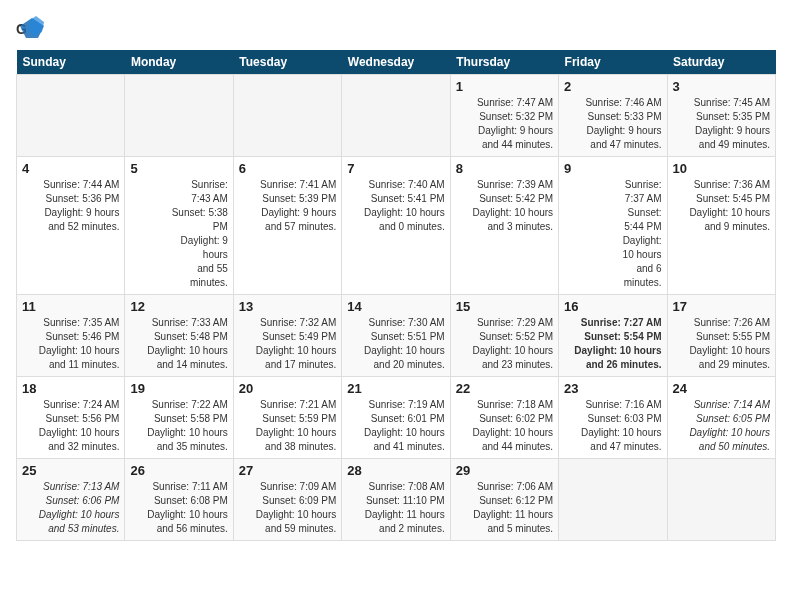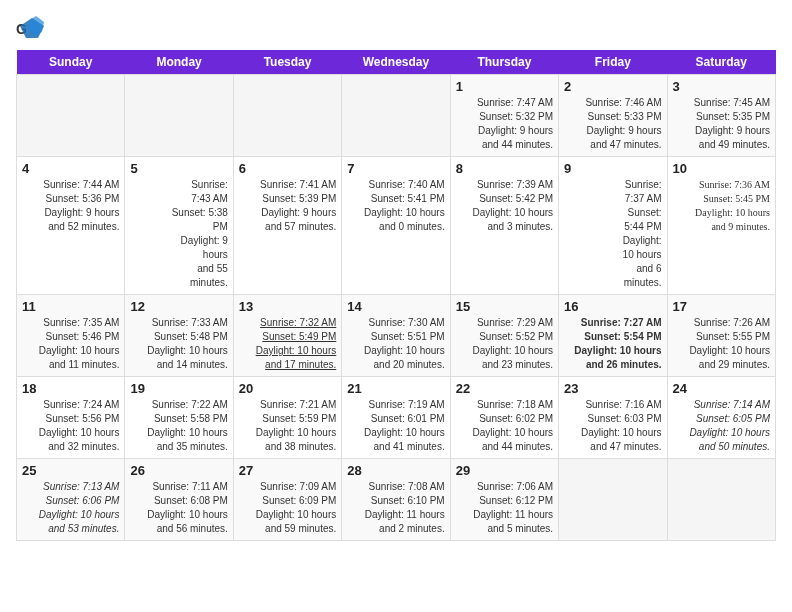--- a/index.html
+++ b/index.html
@@ -46,23 +46,23 @@
     .subtitle {
       font-size: 14px;
       color: #555;
     }
     table {
       width: 100%;
       border-collapse: collapse;
       font-size: 11px;
     }
     thead tr th {
-      background-color: #6d28d9;
+      background-color: #0c4a6e;
       color: #fff;
-      text-align: center;
+      text-align: left;
       padding: 5px 6px;
       font-size: 12px;
       font-weight: bold;
       margin-left: 36px;
     }
     tbody tr td {
       border: 1px solid #ddd;
       vertical-align: top;
       padding: 4px 5px;
       width: 108px;
@@ -188,21 +188,21 @@
         </td>
         <td>
           <div class="day-num">9</div>
           <div class="day-info" style="white-space: pre-line; margin-left: 48px;">Sunrise: 7:37 AM
 Sunset: 5:44 PM
 Daylight: 10 hours
 and 6 minutes.</div>
         </td>
         <td>
           <div class="day-num">10</div>
-          <div class="day-info" style="white-space: pre-line; font-family: Liberation Serif, serif;">Sunrise: 7:36 AM
+          <div class="day-info" style="white-space: pre-line;">Sunrise: 7:36 AM
 Sunset: 5:45 PM
 Daylight: 10 hours
 and 9 minutes.</div>
         </td>
       </tr>
       <tr>
         <td>
           <div class="day-num">11</div>
           <div class="day-info" style="white-space: pre-line;">Sunrise: 7:35 AM
 Sunset: 5:46 PM
@@ -211,21 +211,21 @@
         </td>
         <td>
           <div class="day-num">12</div>
           <div class="day-info" style="white-space: pre-line;">Sunrise: 7:33 AM
 Sunset: 5:48 PM
 Daylight: 10 hours
 and 14 minutes.</div>
         </td>
         <td>
           <div class="day-num">13</div>
-          <div class="day-info" style="white-space: pre-line; text-decoration: underline;">Sunrise: 7:32 AM
+          <div class="day-info" style="white-space: pre-line;">Sunrise: 7:32 AM
 Sunset: 5:49 PM
 Daylight: 10 hours
 and 17 minutes.</div>
         </td>
         <td>
           <div class="day-num">14</div>
           <div class="day-info" style="white-space: pre-line;">Sunrise: 7:30 AM
 Sunset: 5:51 PM
 Daylight: 10 hours
 and 20 minutes.</div>
@@ -321,21 +321,21 @@
         <td>
           <div class="day-num">27</div>
           <div class="day-info" style="white-space: pre-line;">Sunrise: 7:09 AM
 Sunset: 6:09 PM
 Daylight: 10 hours
 and 59 minutes.</div>
         </td>
         <td>
           <div class="day-num">28</div>
           <div class="day-info" style="white-space: pre-line;">Sunrise: 7:08 AM
-Sunset: 6:10 PM
+Sunset: 11:10 PM
 Daylight: 11 hours
 and 2 minutes.</div>
         </td>
         <td>
           <div class="day-num">29</div>
           <div class="day-info" style="white-space: pre-line;">Sunrise: 7:06 AM
 Sunset: 6:12 PM
 Daylight: 11 hours
 and 5 minutes.</div>
         </td>

